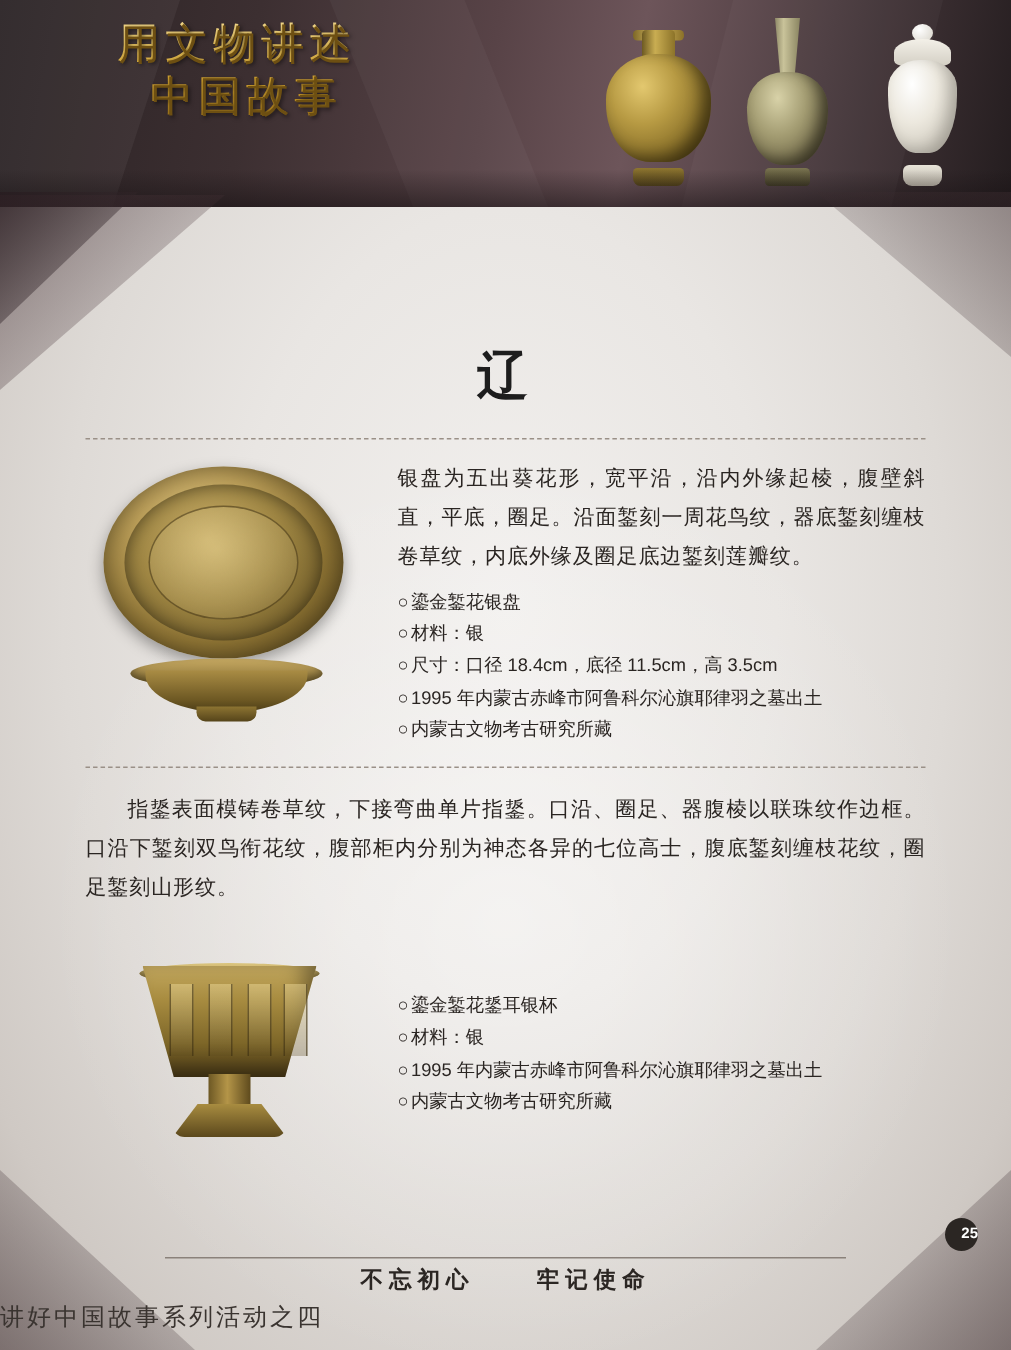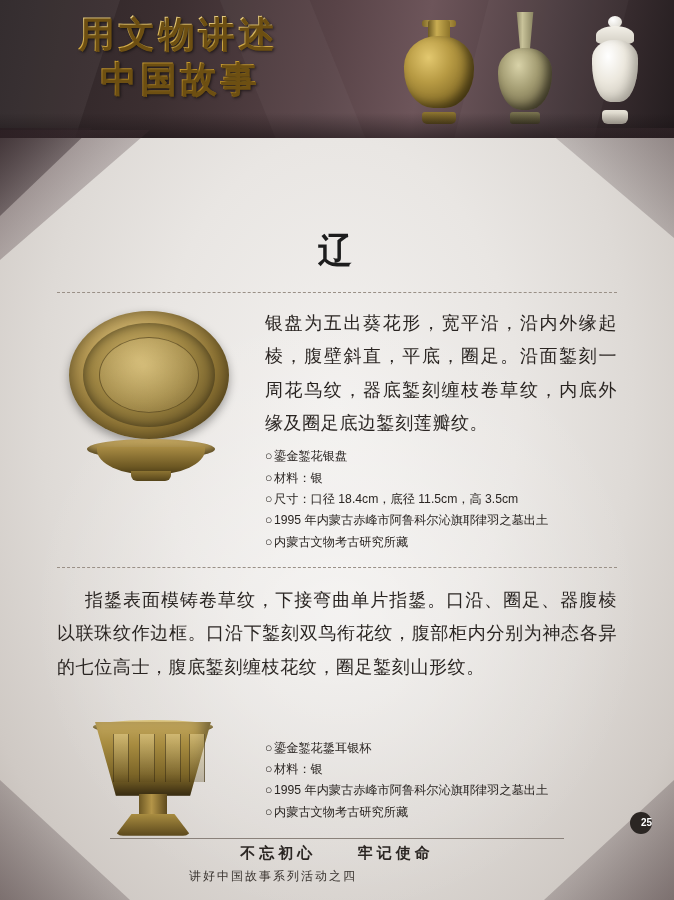--- a/index.html
+++ b/index.html
@@ -45,22 +45,22 @@
   .f2 { left: 250px; top: -20px; width: 90px; height: 190px; transform: skewX(22deg); background: rgba(255,255,255,0.035); }
   .f3 { left: 470px; top: -10px; width: 140px; height: 170px; transform: skewX(-14deg); background: rgba(255,255,255,0.03); }
 
   .title-zone {
     position: absolute;
     left: 78px; top: 12px;
     width: 300px;
   }
   .main-title {
     font-family: "Liberation Serif", serif;
-    font-weight: bold;
-    font-size: 36px;
+    font-weight: normal;
+    font-size: 28px;
     letter-spacing: 4px;
     color: #d8a93c;
     text-shadow: 1px 1px 0 #6d4f12, 2px 2px 3px rgba(0,0,0,0.6);
     line-height: 1.25;
     background: linear-gradient(180deg, #f6dd90 0%, #d7a936 48%, #9d7219 100%);
     -webkit-background-clip: text;
     background-clip: text;
     color: transparent;
   }
   .main-title .line2 { padding-left: 22px; display: block; }
@@ -201,21 +201,21 @@
     flex: 0 0 200px;
     position: relative;
   }
   .text-col {
     flex: 1 1 auto;
     padding-left: 8px;
   }
 
   .para {
     font-family: "Liberation Serif", serif;
-    font-size: 18px;
+    font-size: 14px;
     line-height: 1.85;
     color: #2a2522;
     text-align: justify;
     letter-spacing: 0.6px;
   }
   .para.indent { text-indent: 28px; }
 
   .spec-list {
     margin-top: 6px;
     font-family: "Liberation Sans", sans-serif;
@@ -359,23 +359,23 @@
     font-size: 15px;
     font-weight: bold;
     letter-spacing: 4px;
     color: #2b2623;
   }
   .footer-main .gap { display: inline-block; width: 26px; }
   .footer-sub {
     position: absolute;
     left: 0; top: 40px;
     width: 546px;
-    text-align: center;
+    text-align: left;
     font-family: "Liberation Serif", serif;
-    font-size: 12px;
+    font-size: 16px;
     letter-spacing: 2px;
     color: #3a3430;
   }
   .page-num {
     position: absolute;
     right: 22px; top: -16px;
     width: 22px; height: 22px;
     border-radius: 50%;
     background: #2b2623;
     color: #ffffff;

